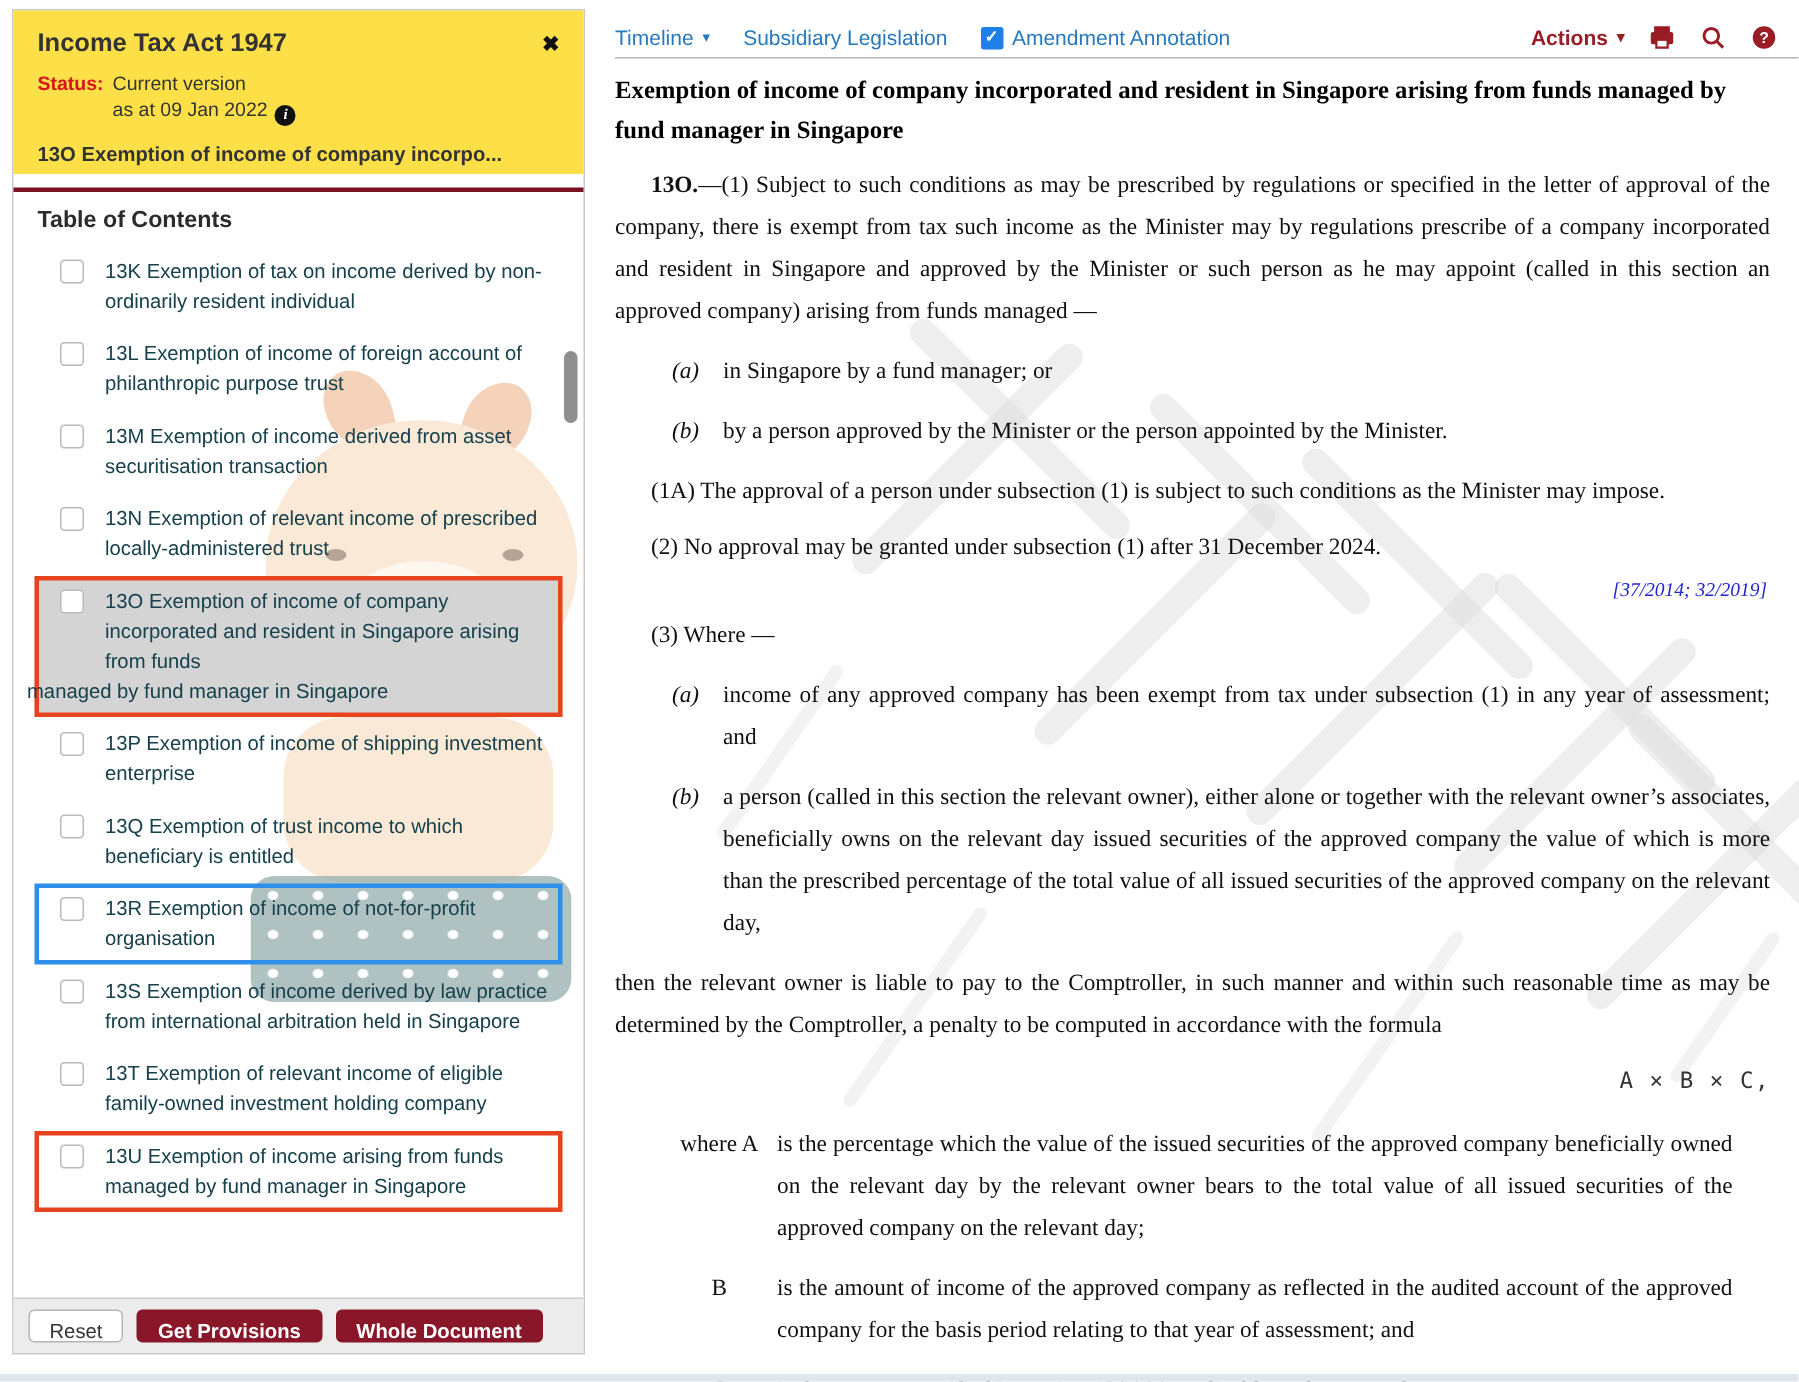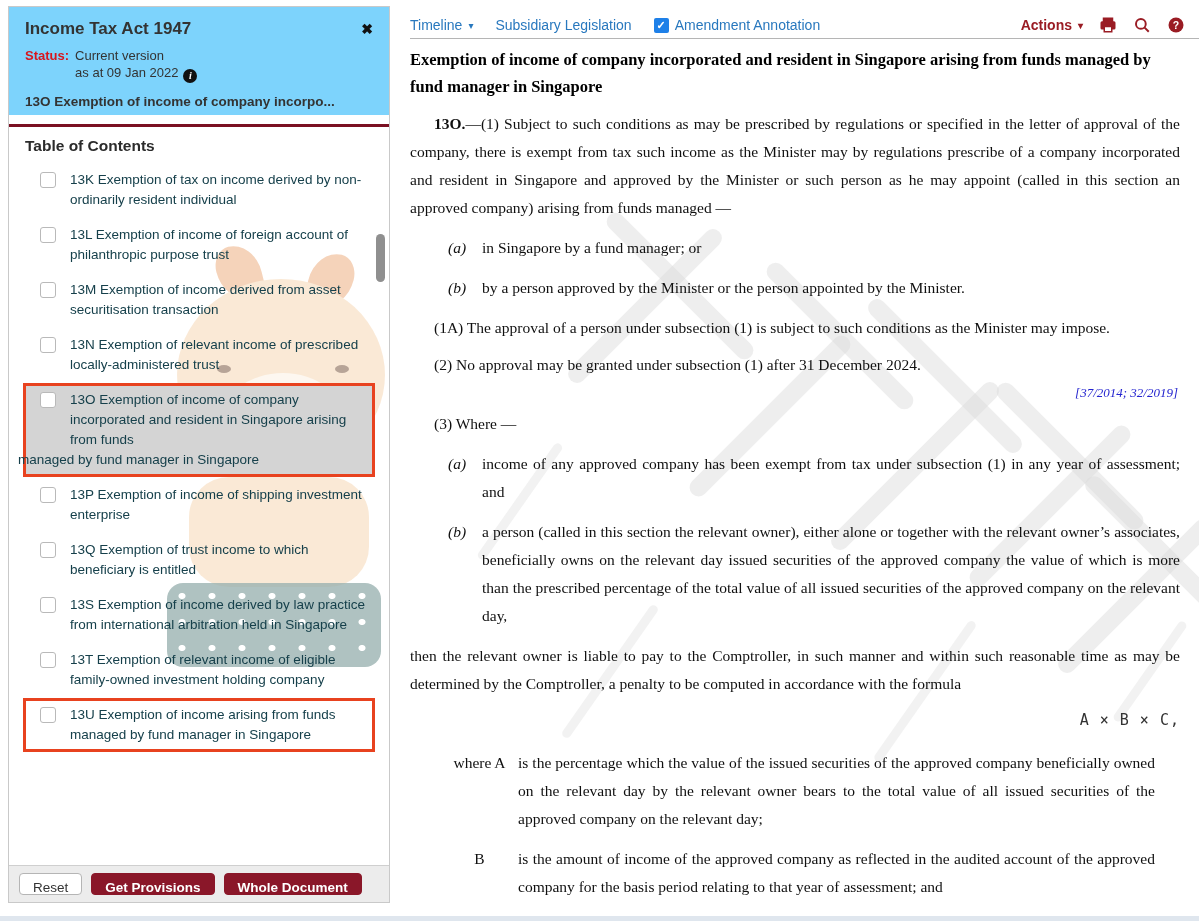--- a/index.html
+++ b/index.html
@@ -2,21 +2,21 @@
 <html><head>
 <meta charset="utf-8">
 <style>
   * { margin:0; padding:0; box-sizing:border-box; }
   html,body { width:1199px; height:921px; overflow:hidden; background:#fff;
               font-family:"Liberation Sans", sans-serif; }
 
   
   .sidebar { position:absolute; left:8px; top:6px; width:382px; height:897px;
              background:#fff; border:1px solid #c9c9c9; }
-  .sb-head { position:relative; padding:12px 16px 6px 16px; background:#7dd3fc; z-index:3; }
+  .sb-head { position:relative; padding:12px 16px 6px 16px; background:#fde047; z-index:3; }
   .sb-title { font-size:17px; font-weight:bold; color:#333; }
   .sb-close { position:absolute; right:16px; top:14px; font-size:14px; color:#111;
               cursor:pointer; font-weight:bold; }
   .sb-status { display:flex; margin-top:9px; font-size:13px; color:#333; }
   .sb-status .st-label { color:#d8151c; font-weight:bold; margin-right:6px; }
   .st-line2 { margin-top:2px; }
   .info-dot { display:inline-block; width:14px; height:14px; background:#111; color:#fff;
               border-radius:50%; font-size:10px; line-height:14px; text-align:center;
               font-weight:bold; font-family:"Liberation Serif", serif; font-style:italic;
               vertical-align:-2px; margin-left:5px; }
@@ -188,20 +188,24 @@
         <span class="cb"></span>
         <span class="lbl"><span>13O Exemption of income of company incorporated and resident in Singapore arising from funds</span><span class="tail">managed by fund manager in Singapore</span></span>
       </div>
       <div class="toc-item">
         <span class="cb"></span>
         <span class="lbl">13P Exemption of income of shipping investment enterprise</span>
       </div>
       <div class="toc-item">
         <span class="cb"></span>
         <span class="lbl">13Q Exemption of trust income to which beneficiary is entitled</span>
+      </div>
+      <div class="toc-item blue-box">
+        <span class="cb"></span>
+        <span class="lbl">13R Exemption of income of not-for-profit organisation</span>
       </div>
       <div class="toc-item">
         <span class="cb"></span>
         <span class="lbl">13S Exemption of income derived by law practice from international arbitration held in Singapore</span>
       </div>
       <div class="toc-item">
         <span class="cb"></span>
         <span class="lbl">13T Exemption of relevant income of eligible family-owned investment holding company</span>
       </div>
       <div class="toc-item red-box">

